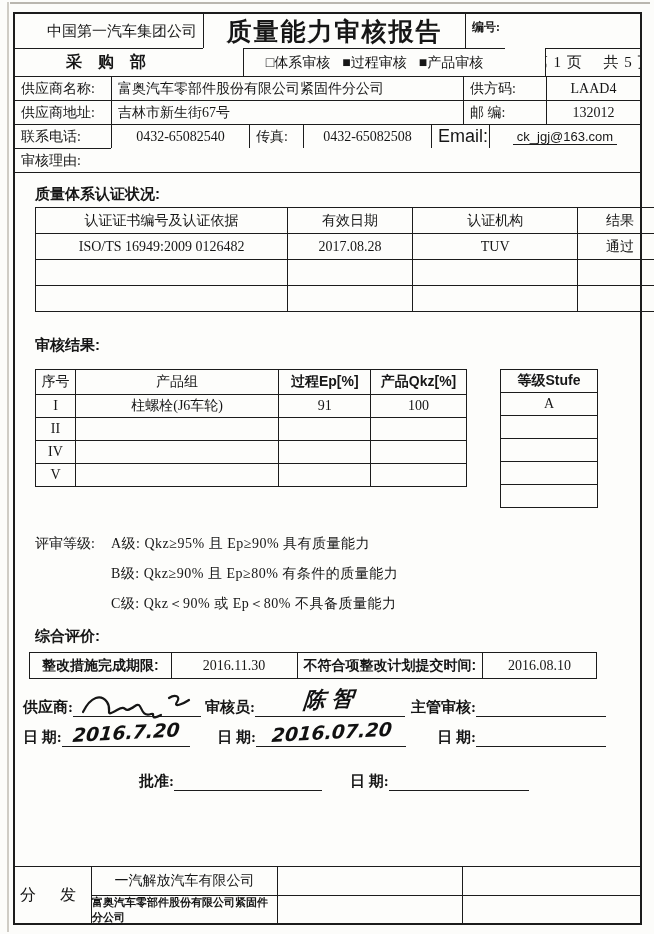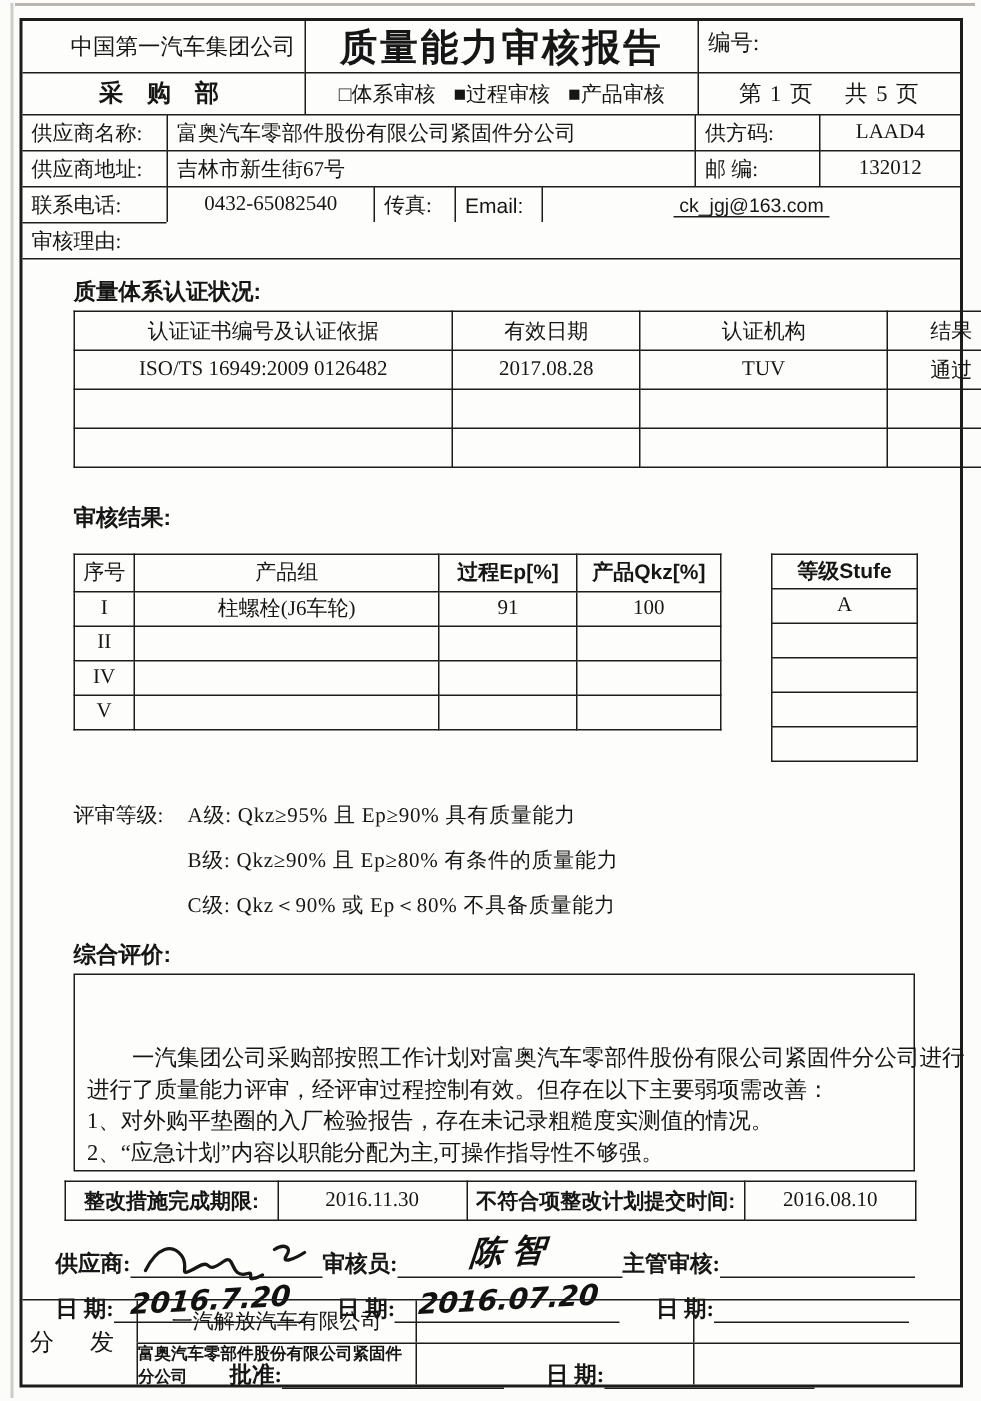--- a/index.html
+++ b/index.html
@@ -33,41 +33,41 @@
     overflow:hidden; white-space:nowrap;
   }
   .cell:first-child { border-left:none; }
   .bt { border-top:1.5px solid #1c1c1c; }
   .center { justify-content:center; }
 
   
   .hr1 { height:34px; }
   .hr1 .org { width:188px; font-size:15px;padding-left:32px; }
   .hr1 .title { width:262px; font-size:25px; font-weight:bold; letter-spacing:2px; font-family:"Liberation Sans","DejaVu Sans",sans-serif; }
-  .hr1 .num { flex:1; font-weight:normal; font-size:15px; align-items:flex-start; padding-top:5px; }
-  .hr2 { height:28px; }
+  .hr1 .num { flex:1; font-weight:bold; font-size:12px; align-items:flex-start; padding-top:5px; }
+  .hr2 { height:28px;gap:40px; }
   .hr2 .dept { width:188px; font-weight:bold; font-size:16px; letter-spacing:6px; }
   .hr2 .types { width:262px; font-size:14px; gap:12px; }
   .hr2 .pageinfo { flex:1; font-size:15px; letter-spacing:1px; }
 
   
   .ir { height:24px; }
   .lbl { width:96px; font-size:14px; }
   .ir .val-main { width:352px; }
   .ir .k2 { width:83px; }
   .ir .v2 { flex:1; justify-content:center; }
   .ir3 .tel { width:138px; justify-content:center; }
   .ir3 .faxk { width:54px; }
   .ir3 .faxv { width:128px; justify-content:center; }
-  .ir3 .emk { width:58px; font-family:"Liberation Sans","DejaVu Sans",sans-serif; font-size:14px; }
+  .ir3 .emk { width:58px; font-family:"Liberation Sans","DejaVu Sans",sans-serif; font-size:18px; }
   .ir3 .emv { flex:1; justify-content:center; }
   .underline-text { border-bottom:1px solid #1c1c1c; padding:0 4px; font-family:"Liberation Sans","DejaVu Sans",sans-serif; font-size:13px; }
 
   
-  .body-cell { border-top:1.5px solid #1c1c1c; height:700px; position:relative; padding-left:34px; padding-right:34px; }
+  .body-cell { border-top:1.5px solid #1c1c1c; height:700px; position:relative; padding-left:20px; padding-right:34px; }
   .sec-heading { font-weight:bold; font-size:15px; font-family:"Liberation Sans","DejaVu Sans",sans-serif; }
 
   table { border-collapse:collapse; }
   td, th { border:1.5px solid #1c1c1c; font-size:14px; text-align:center; font-weight:normal; padding:0 4px; height:26px; }
   .cert-table { margin-top:3px; width:628px; }
   .cert-table col.c0 { width:226px; } .cert-table col.c1 { width:112px; }
   .cert-table col.c2 { width:148px; } .cert-table col.c3 { width:76px; }
   .cert-table td { height:26px; }
 
   .results-wrap { position:relative; margin-top:14px; height:148px; }
@@ -154,20 +154,21 @@
     <div class="row ir">
       <div class="cell bt lbl">供应商地址:</div>
       <div class="cell bt val-main">吉林市新生街67号</div>
       <div class="cell bt k2">邮  编:</div>
       <div class="cell bt v2">132012</div>
     </div>
     <div class="row ir ir3">
       <div class="cell bt lbl">联系电话:</div>
       <div class="cell bt tel">0432-65082540</div>
       <div class="cell bt faxk">传真:</div>
+      <div class="cell bt faxv">0432-65082508</div>
       <div class="cell bt emk">Email:</div>
       <div class="cell bt emv">
           <span class="underline-text">ck_jgj@163.com</span>
         </div>
     </div>
     <div class="row ir">
       <div class="cell bt lbl">审核理由:</div>
     </div>
 
     <div class="body-cell">
@@ -286,26 +287,20 @@
           <div class="legend-label"></div>
           <div class="legend-line">B级: Qkz≥90% 且  Ep≥80%  有条件的质量能力</div>
         </div>
         <div class="legend-row">
           <div class="legend-label"></div>
           <div class="legend-line">C级: Qkz＜90% 或  Ep＜80%  不具备质量能力</div>
         </div>
       </div>
 
       <div class="sec-heading eval-heading">综合评价:</div>
-      <div class="eval-box">
-        <div class="indent">一汽集团公司采购部按照工作计划对富奥汽车零部件股份有限公司紧固件分公司进行</div>
-        <div>进行了质量能力评审，经评审过程控制有效。但存在以下主要弱项需改善：</div>
-        <div>1、对外购平垫圈的入厂检验报告，存在未记录粗糙度实测值的情况。</div>
-        <div>2、“应急计划”内容以职能分配为主,可操作指导性不够强。</div>
-      </div>
 
       <table class="deadline-table">
         <colgroup>
             <col class="c0">
             <col class="c1">
             <col class="c2">
             <col class="c3">
           </colgroup>
         <tbody>
             <tr>

